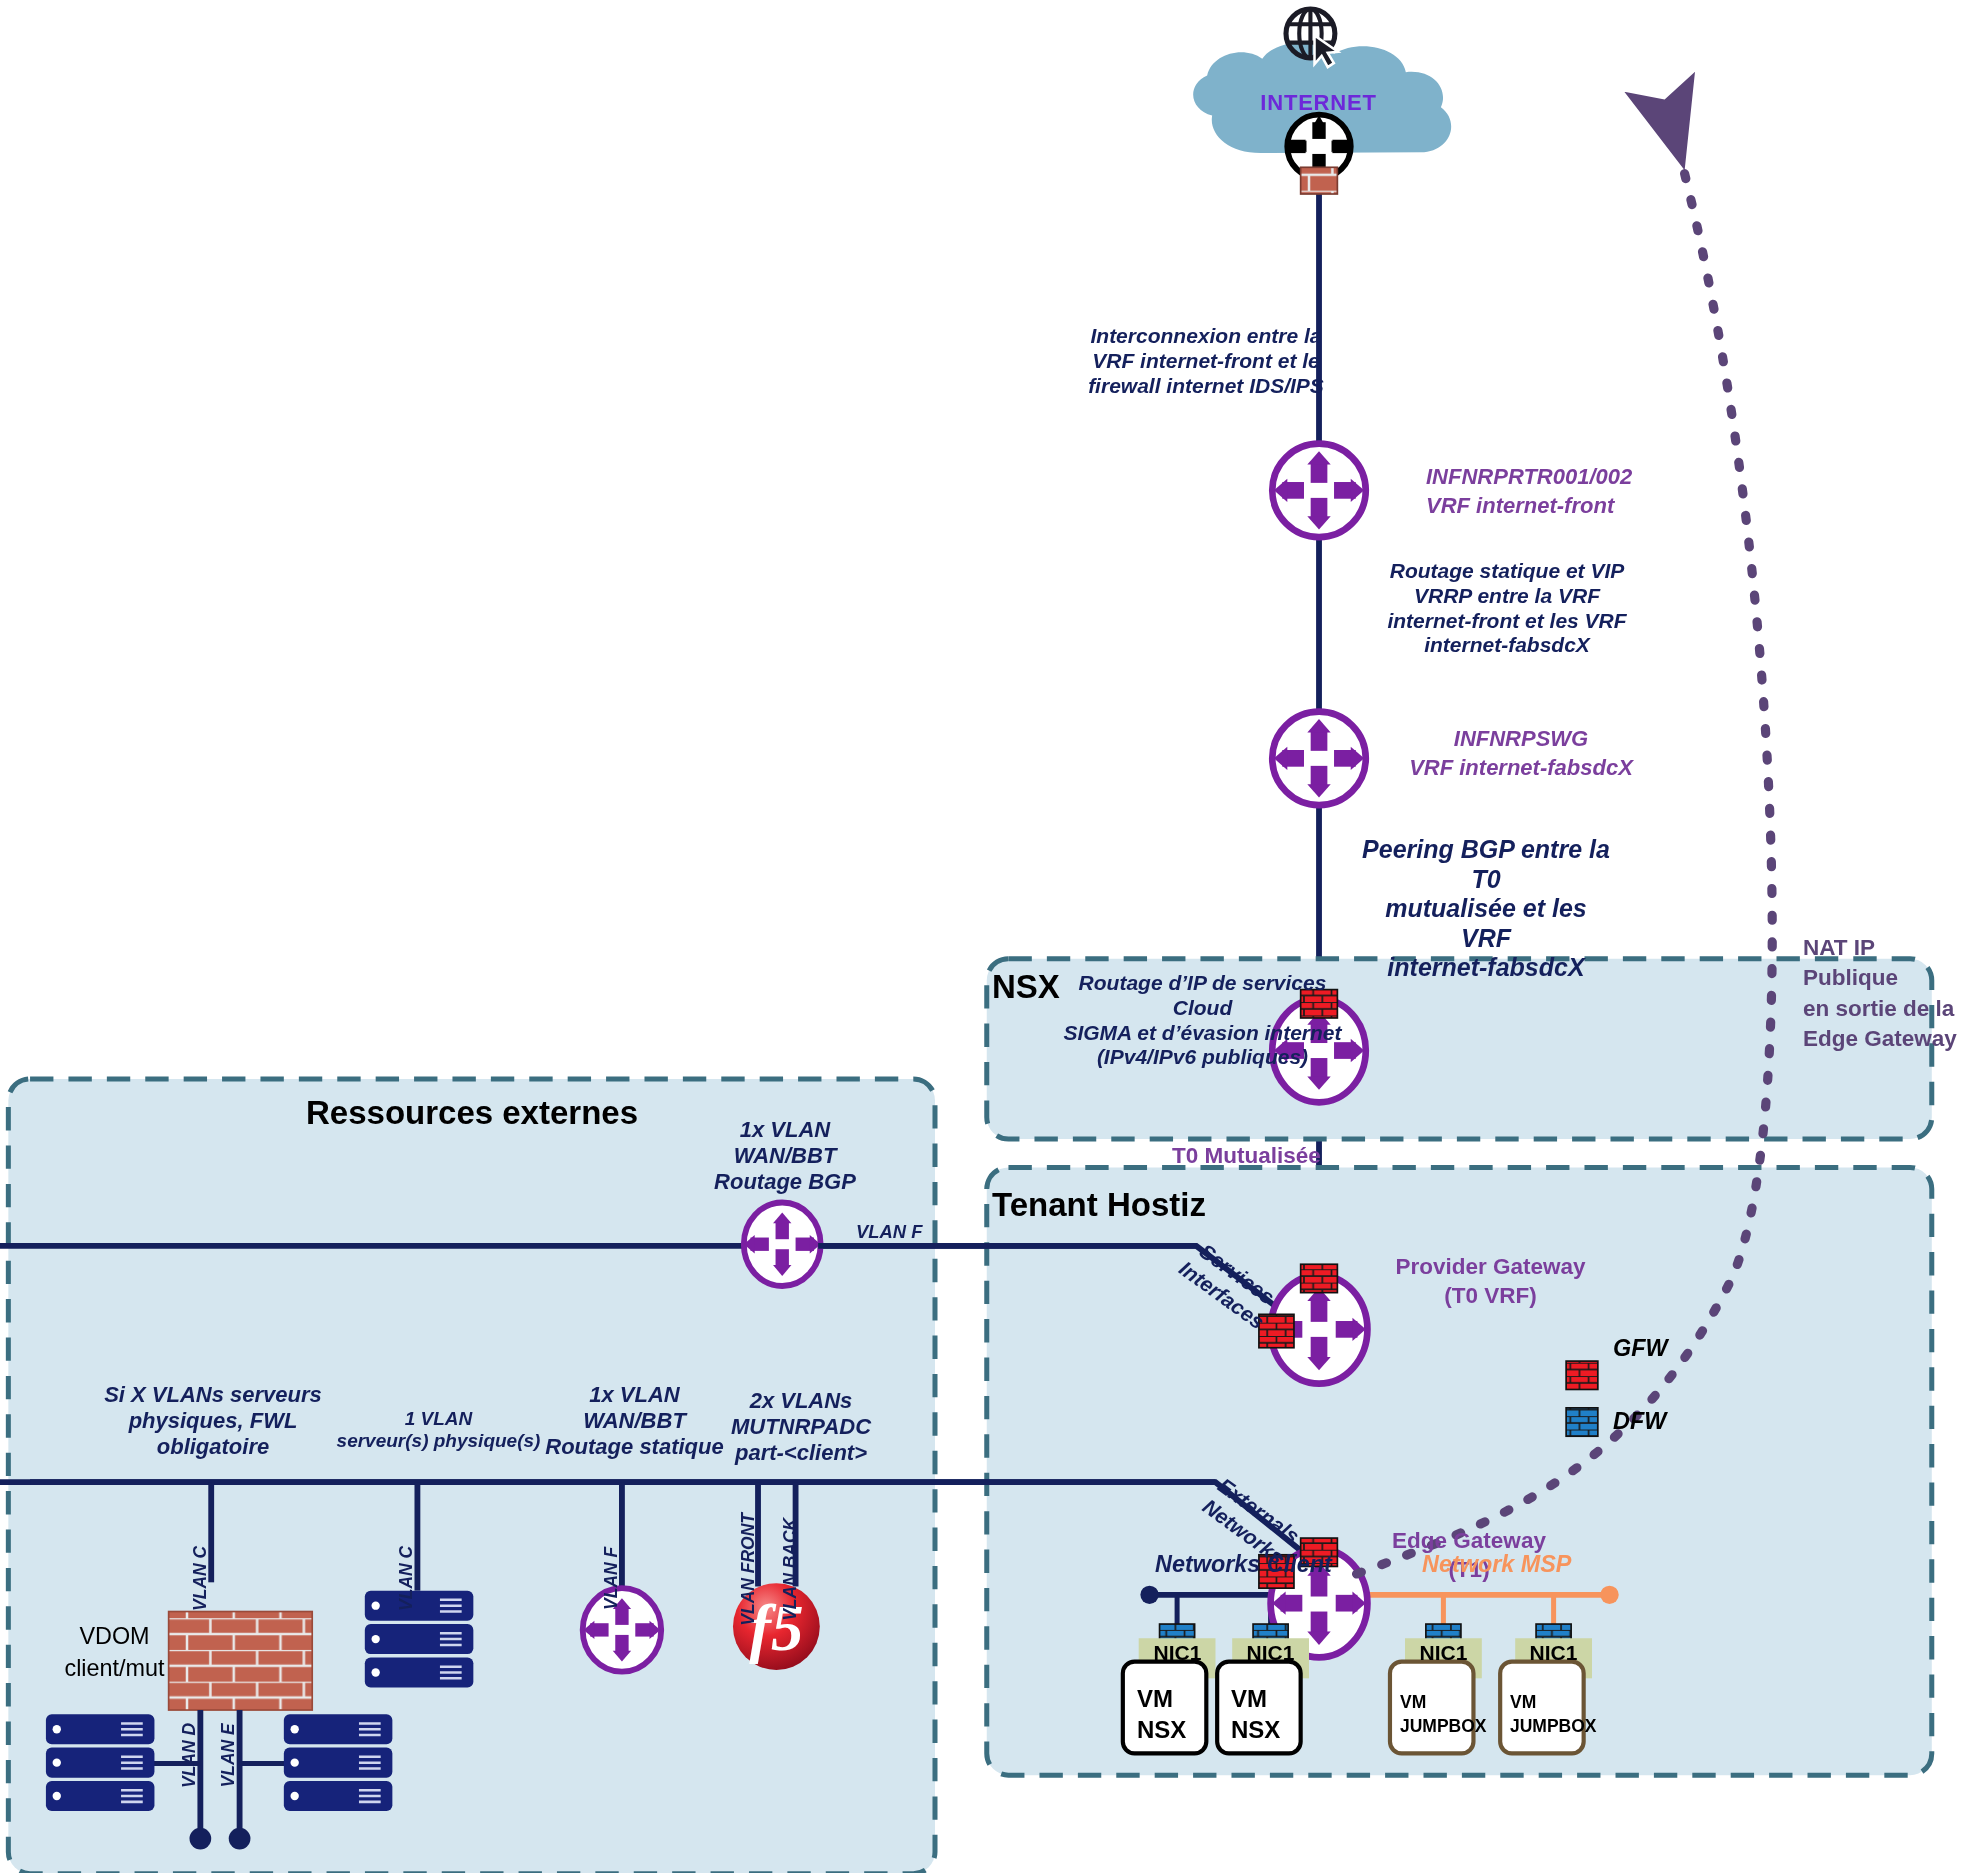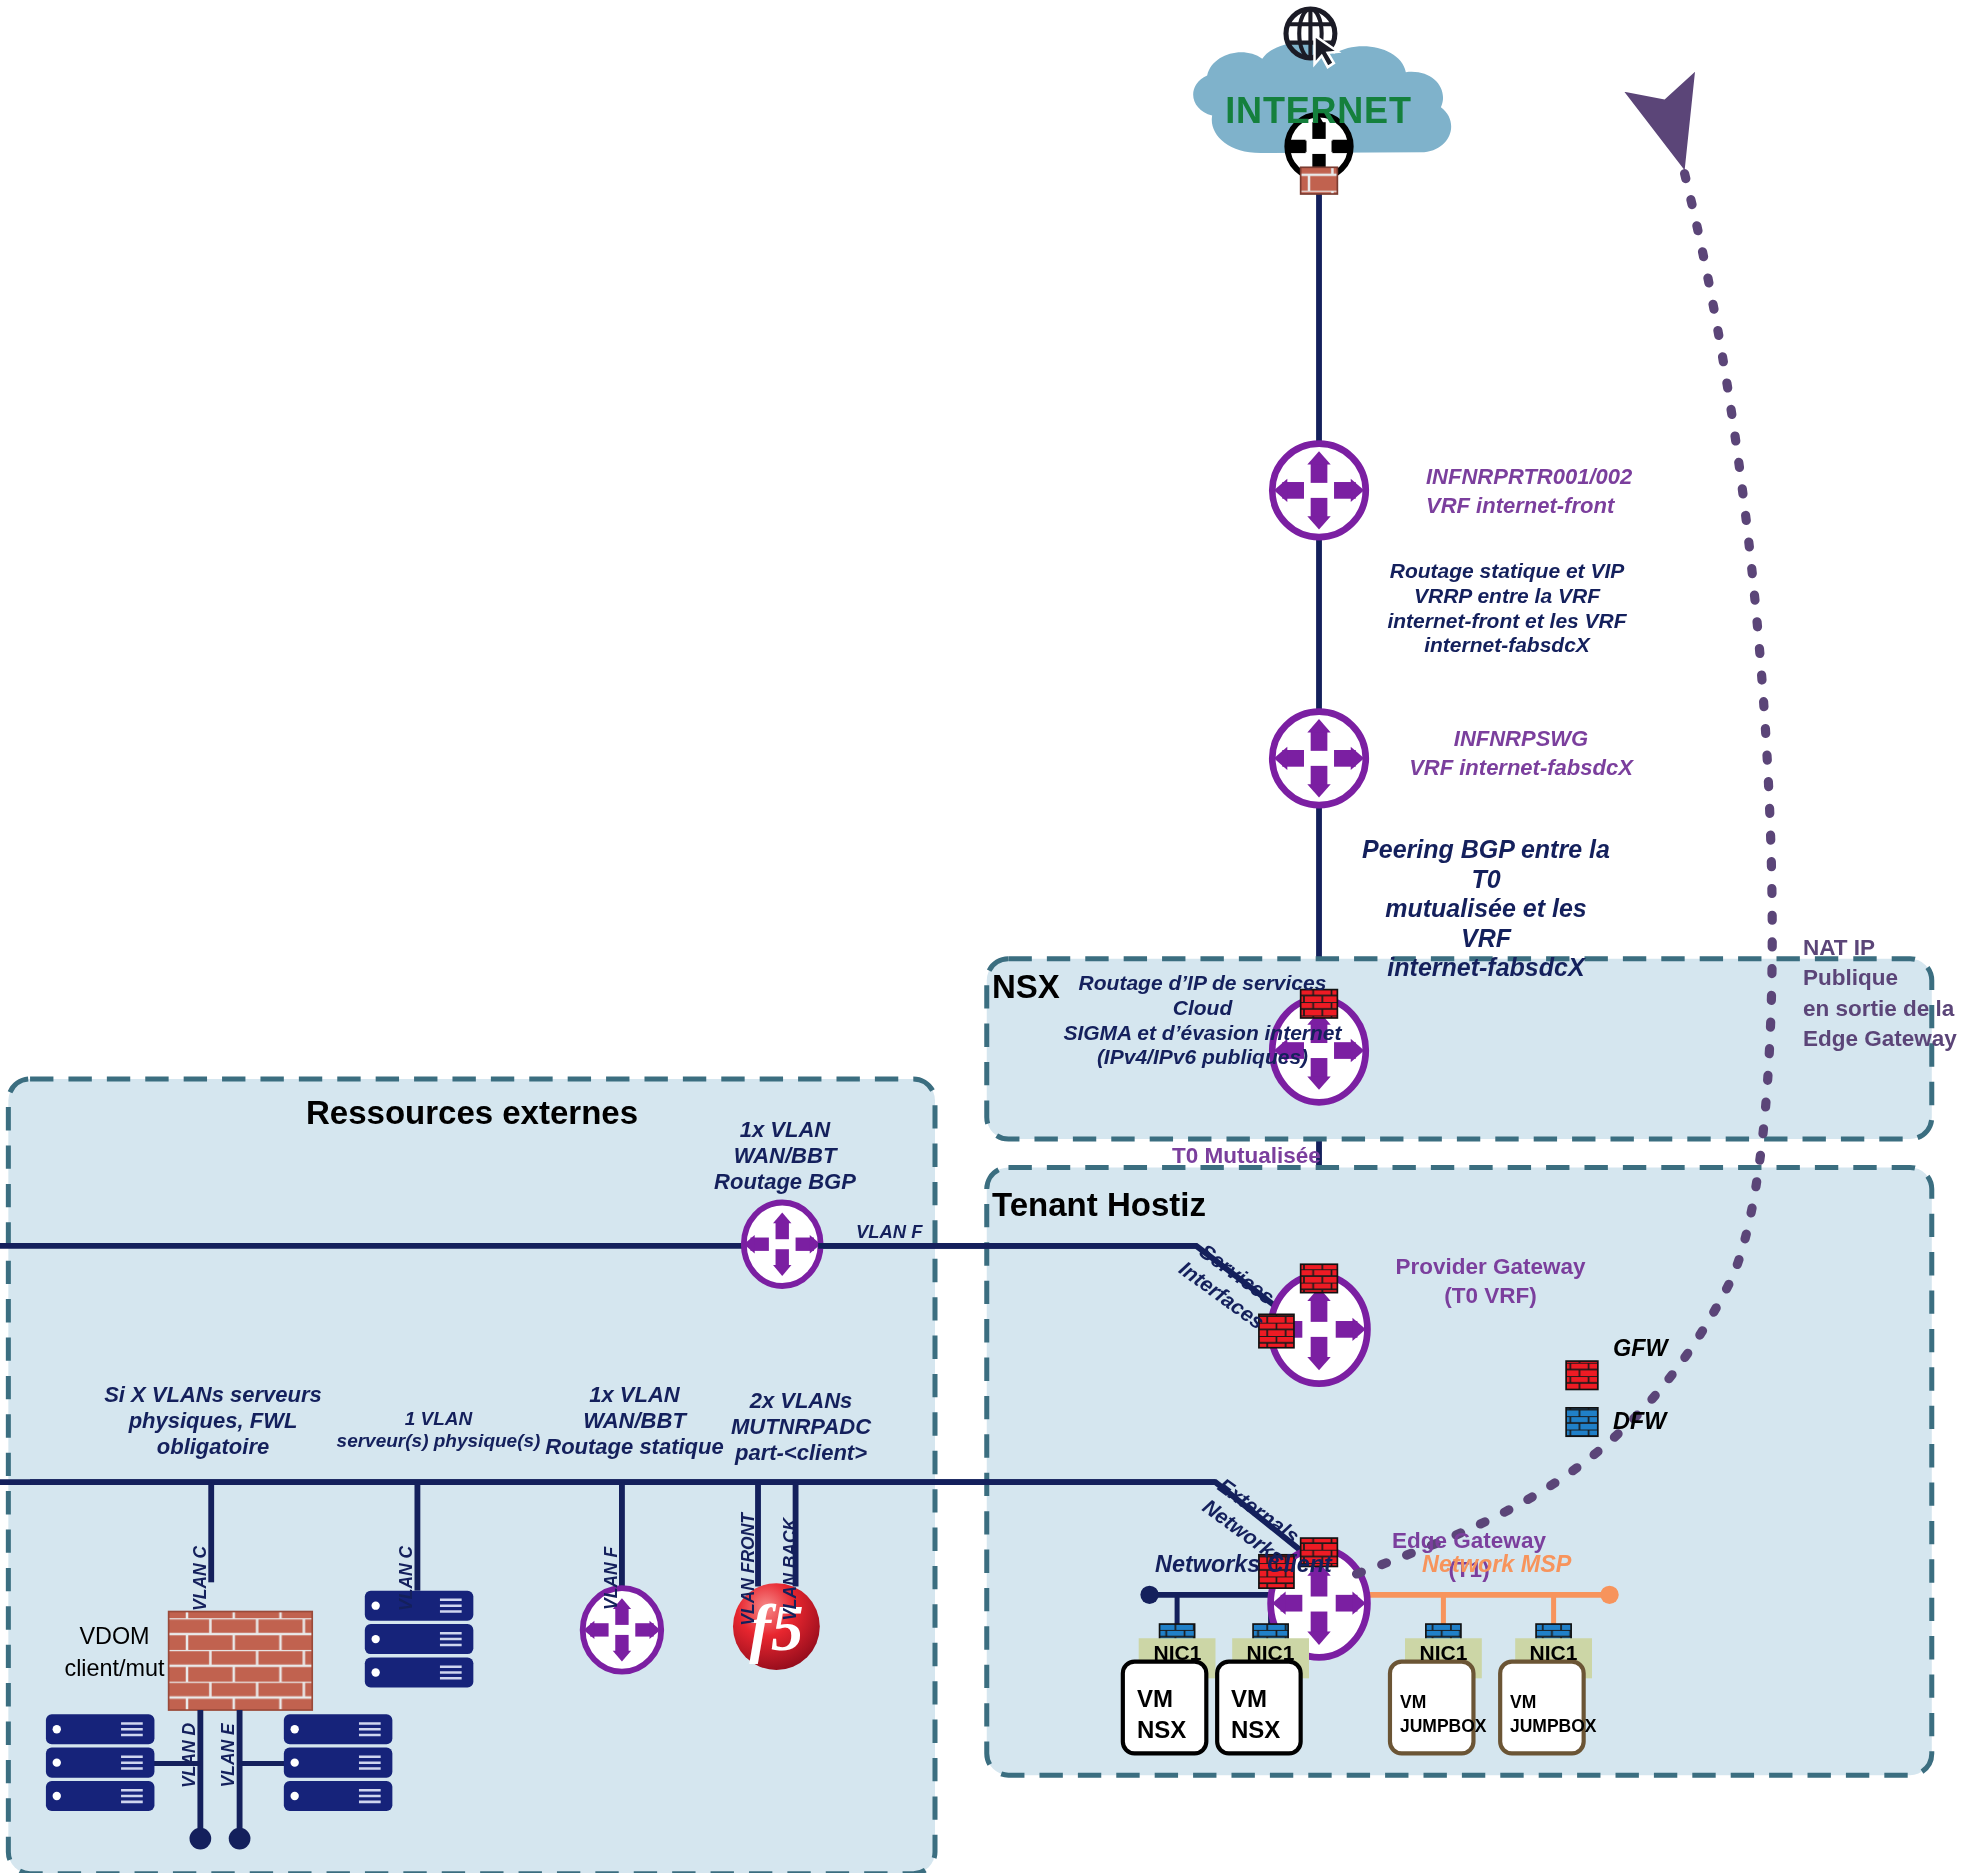--- a/index.html
+++ b/index.html
@@ -260,22 +260,25 @@
       <rect x="707" y="1944" width="22" height="16" fill="#7b1fa2"></rect>
       <path d="M699,1952 l13,-11 v22 z" fill="#7b1fa2"></path>
     </g>
 
     <g>
       <circle cx="930" cy="1948" r="52" fill="url(#f5grad)"></circle>
       <text x="930" y="1976" text-anchor="middle" font-family="'Liberation Serif', serif" font-size="78" font-style="italic" font-weight="bold" fill="#fff">f5</text>
     </g>
   </svg>
 
-  <div class="lbl ctr" style="left: 1214px; top: 90px; width: 209px; font-size: 36px; font-weight: bold; letter-spacing: 0.8px; color: #15803d;" style2="">INTERNET</div>
-
+  <div class="lbl ctr" style="left: 1214px; top: 90px; width: 209px; font-size: 22px; font-weight: bold; letter-spacing: 0.8px; color: #6d28d9;" style2="">INTERNET</div>
+
+  <div class="lbl ctr italic navy" style="left: 1085px; top: 324px; width: 242px; font-size: 21px; white-space: pre-line;">Interconnexion entre la
+VRF internet-front et le
+firewall internet IDS/IPS</div>
 
   <div class="lbl italic purple" style="left:1426px;top:463px;font-size:22px;line-height:1.3;"><span>INFNRPRTR001/002</span><br><span>VRF internet-front</span></div>
 
   <div class="lbl ctr italic navy" style="left: 1382px; top: 559px; width: 250px; font-size: 21px; white-space: pre-line;">Routage statique et VIP
 VRRP entre la VRF
 internet-front et les VRF
 internet-fabsdcX</div>
 
   <div class="lbl ctr italic purple" style="left:1396px;top:725px;width:250px;font-size:22px;line-height:1.3;"><span>INFNRPSWG</span><br><span>VRF internet-fabsdcX</span></div>
 

